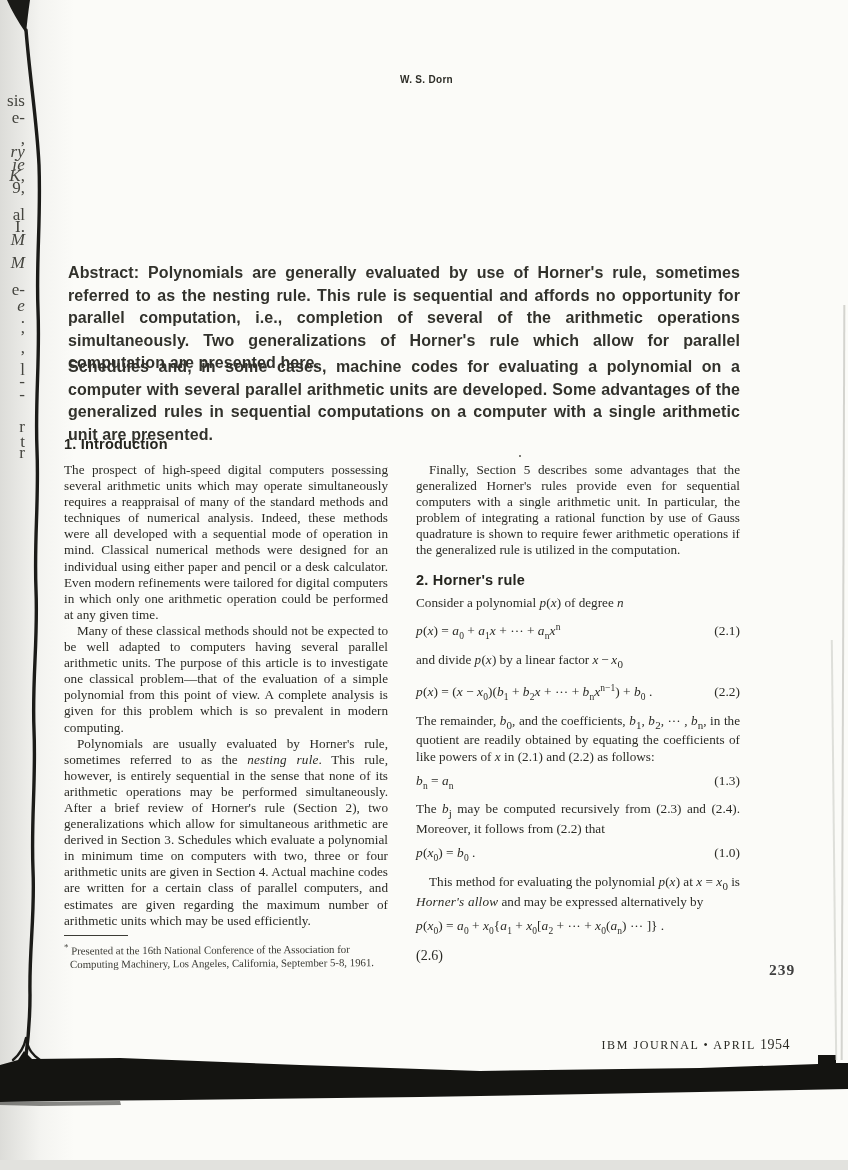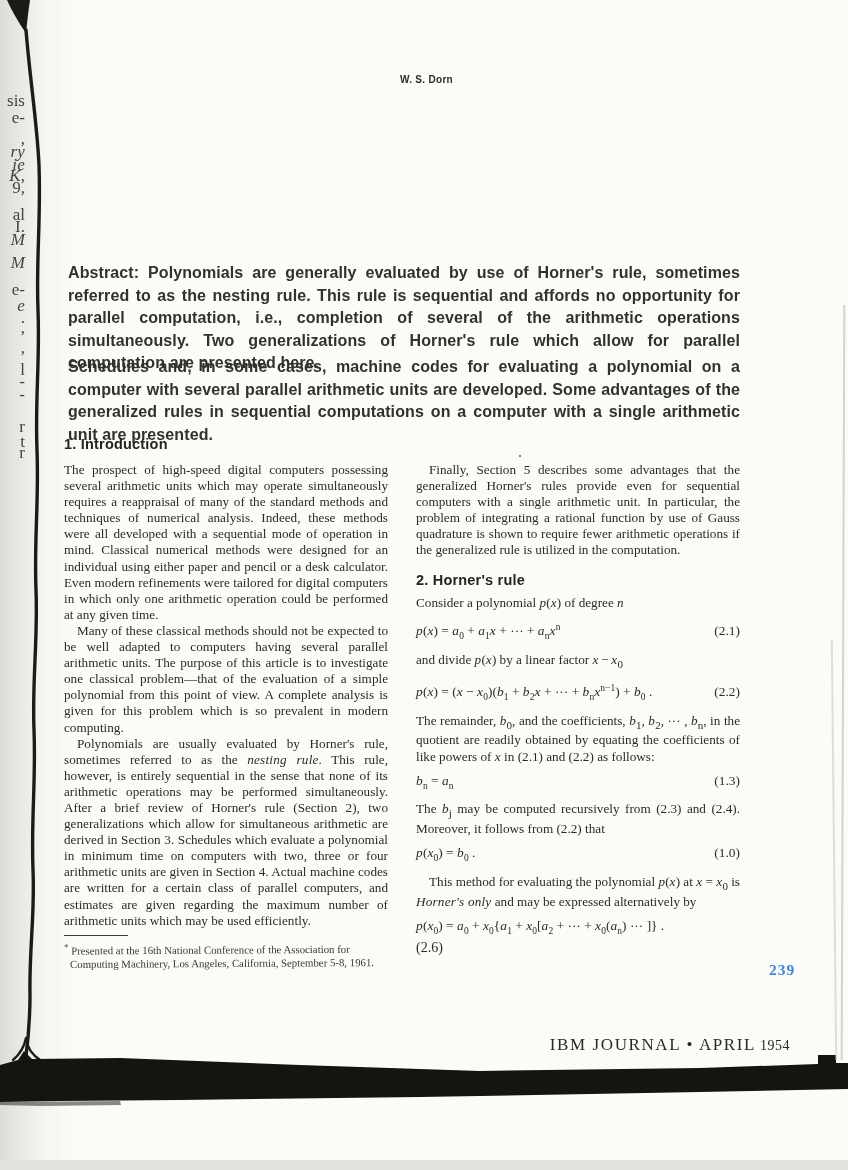--- a/index.html
+++ b/index.html
@@ -50,37 +50,37 @@
   .sec2 { margin:13px 0 7px 0; }
   .consider { margin-bottom:2px; }
 
   .eq {
     display:flex; justify-content:space-between; align-items:baseline;
     margin:7px 0; font-size:13.4px; line-height:18px;
   }
   .eq .eqnum { font-style:normal; padding-left:6px; white-space:nowrap; }
   .eq sub { font-size:9.5px; }
   .eq sup { font-size:9.5px; }
-  .eq26 { margin-bottom:0; }
+  .eq26 { margin-bottom:8px; }
   .eq26num { text-align:left; padding-right:16px; font-size:14px; line-height:17px; }
 
   .fn-rule { width:64px; border-top:1.4px solid #3c3c36; margin-top:6px; }
   .footnote {
     margin:4px 0 0 0; font-size:10.8px; line-height:13.5px; color:#3a3a34;
     text-align:left; text-indent:-6px; padding-left:6px; transform:rotate(-0.35deg);
   }
 
   .pagenum {
     position:absolute; left:769px; top:961px;
-    font-weight:bold; font-size:15.5px; letter-spacing:1px; color:#3b82f6;
+    font-weight:bold; font-size:15.5px; letter-spacing:1px; color:#404040;
   }
   .footer {
     position:absolute; right:58px; top:1035px; color:#2a2a24; white-space:nowrap;
   }
-  .footer .caps { font-size:17px; letter-spacing:1.6px; }
+  .footer .caps { font-size:12px; letter-spacing:1.6px; }
   .footer .year { font-size:14px; letter-spacing:.5px; }
 
   .band-svg { position:absolute; left:0; top:1045px; }
   .bottom-strip { position:absolute; left:0; bottom:0; width:848px; height:10px; background:#e2e2de; }
   .edge-line1 { position:absolute; left:842px; top:305px; width:1.5px; height:755px; background:#c7c7c2; opacity:.75; transform:rotate(0.2deg); }
   .edge-line2 { position:absolute; left:833px; top:640px; width:1.5px; height:420px; background:#cccdc7; opacity:.6; transform:rotate(-0.6deg); }
   .speck { position:absolute; left:519px; top:455px; width:2px; height:2px; background:#55554e; border-radius:50%; }
   i { letter-spacing:.2px; }
 </style>
 </head>
@@ -165,21 +165,21 @@
       </div>
 
 
       <p class="body">The <i>b</i><sub>j</sub> may be computed recursively from (2.3) and (2.4). Moreover, it follows from (2.2) that</p>
 
       <div class="eq">
         <span><i>p</i>(<i>x</i><sub>0</sub>) = <i>b</i><sub>0</sub> .</span>
         <span class="eqnum">(1.0)</span>
       </div>
 
-      <p class="body indent">This method for evaluating the polynomial <i>p</i>(<i>x</i>) at <i>x</i> = <i>x</i><sub>0</sub> is <i>Horner's only</i> and may be expressed alternatively by</p>
+      <p class="body indent">This method for evaluating the polynomial <i>p</i>(<i>x</i>) at <i>x</i> = <i>x</i><sub>0</sub> is <i>Horner's allow</i> and may be expressed alternatively by</p>
 
       <div class="eq eq26">
         <span><i>p</i>(<i>x</i><sub>0</sub>) = <i>a</i><sub>0</sub> + <i>x</i><sub>0</sub>{<i>a</i><sub>1</sub> + <i>x</i><sub>0</sub>[<i>a</i><sub>2</sub> + ··· + <i>x</i><sub>0</sub>(<i>a</i><sub>n</sub>) ··· ]} .</span>
       </div>
       <div class="eq26num">(2.6)</div>
     </div>
   </div>
 
   <div class="pagenum">239</div>
 

